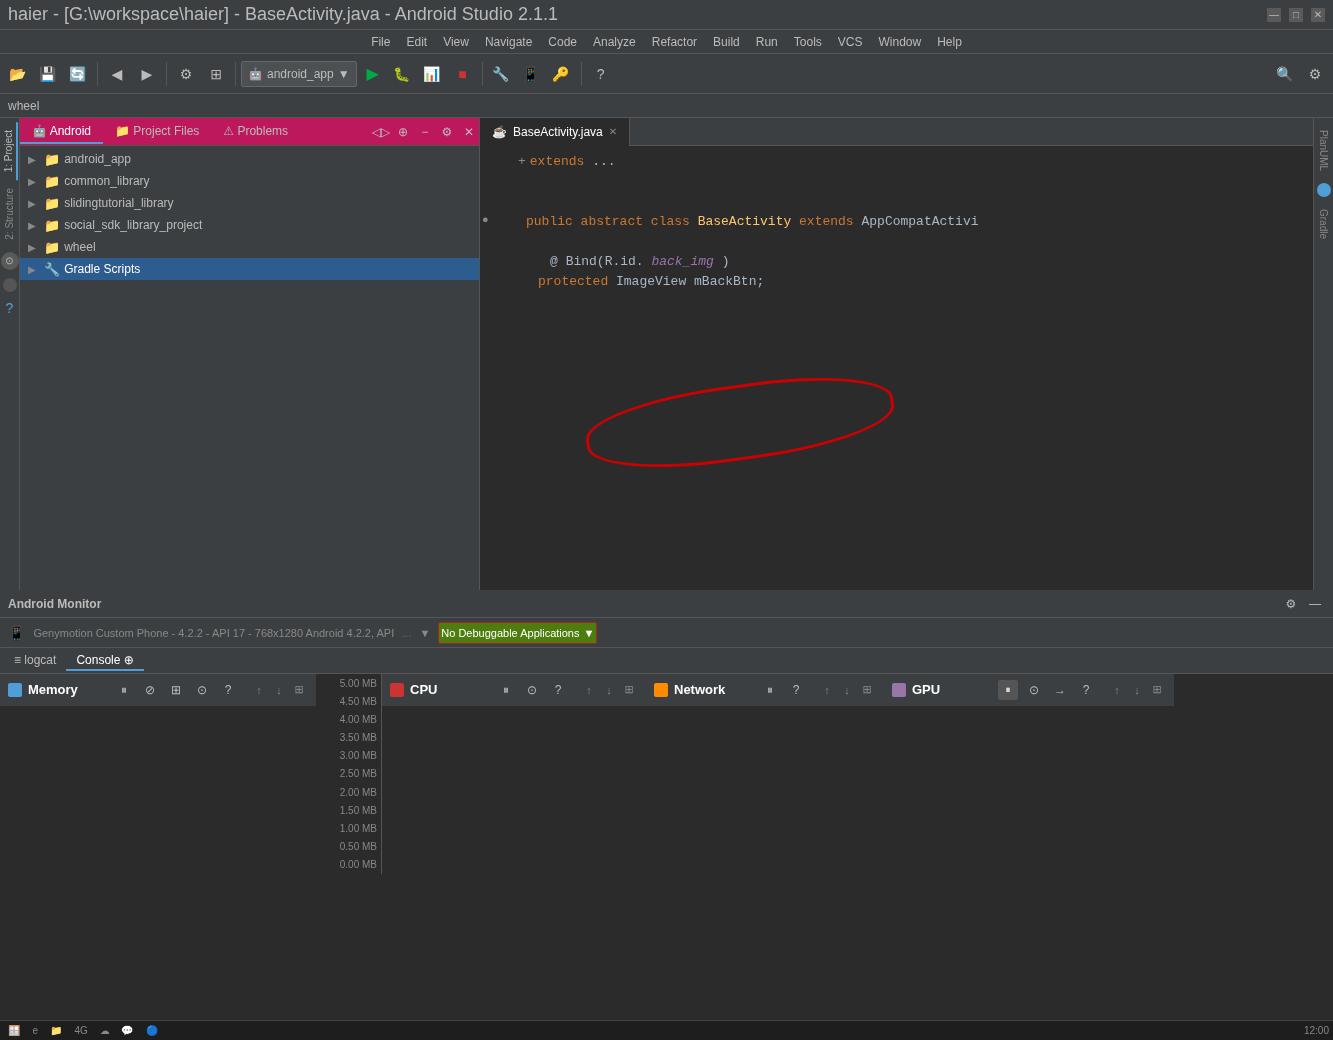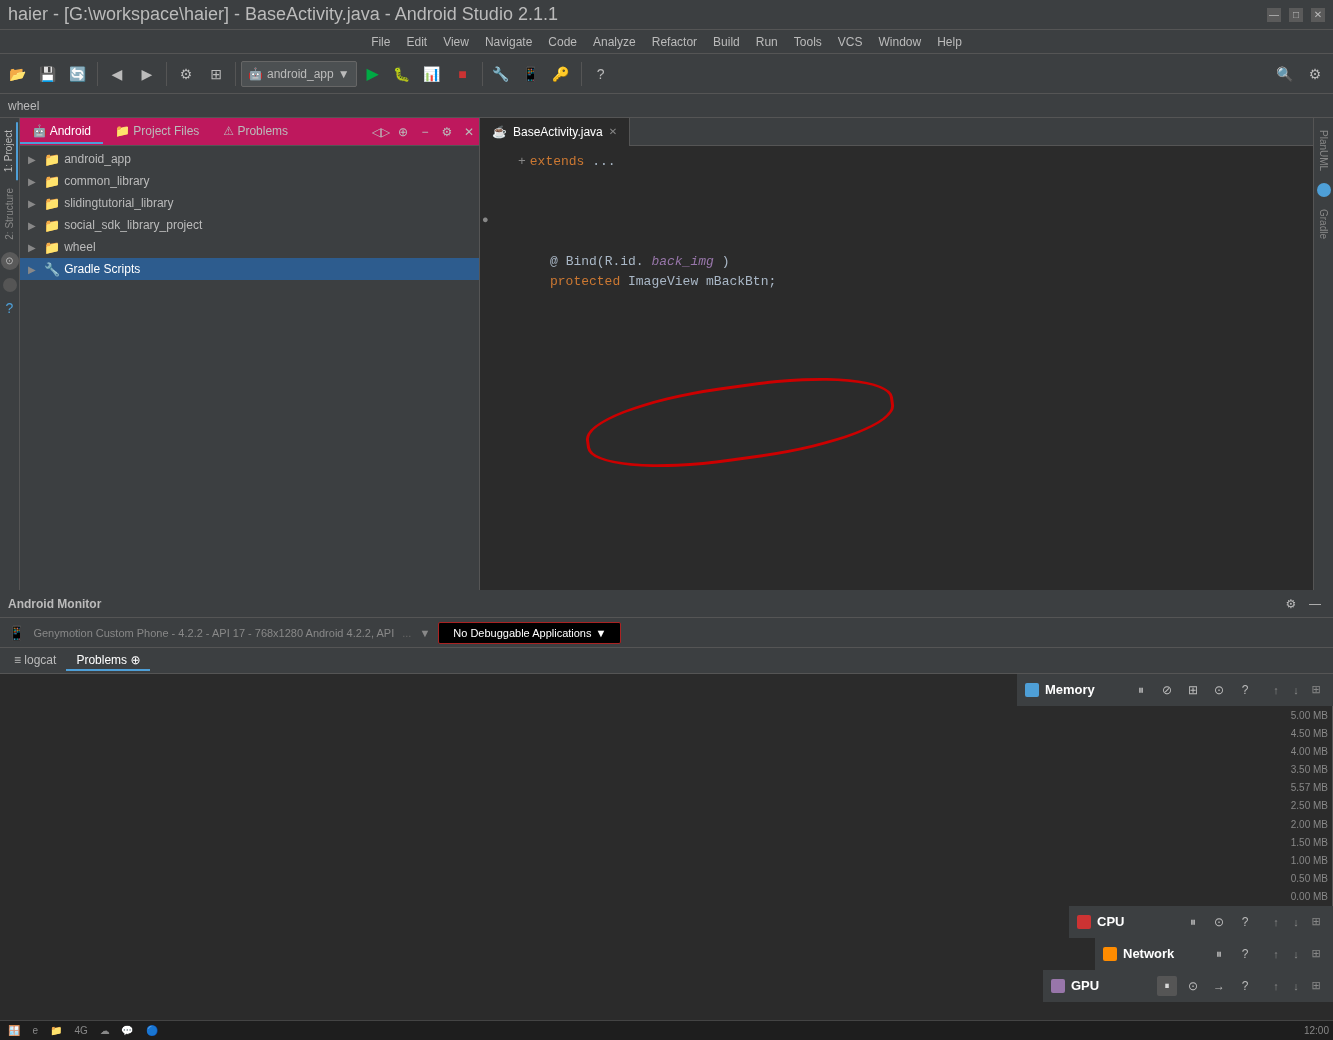--- a/index.html
+++ b/index.html
@@ -226,25 +226,25 @@
       display: flex;
       align-items: center;
       padding: 0 8px;
       gap: 8px;
       border-bottom: 1px solid #555;
     }
     .device-icon { font-size: 14px; color: #4e9fd7; }
     .device-text { font-size: 11px; color: #888; }
     .device-dropdown {
       height: 22px;
-      background: #000000;
+      background: #4d7c0f;
       border: 1px solid #aa2222;
       color: #ffffff;
       font-size: 11px;
-      padding: 0 14px;
+      padding: 0 2px;
       border-radius: 2px;
       cursor: pointer;
       display: flex; align-items: center; gap: 4px;
     }
 
     
     .monitor-tabs {
       height: 26px;
       background: #3c3f41;
       display: flex;
@@ -258,23 +258,22 @@
       color: #bbbbbb;
       cursor: pointer;
       border-bottom: 2px solid transparent;
     }
     .monitor-tab.active { color: #ffffff; border-bottom: 2px solid #4e9fd7; }
 
     
     .monitor-content {
       flex: 1;
       display: flex;
-      flex-direction: column;
+      flex-direction: row;
       background: #2b2b2b;
-      align-items: flex-end;
     }
 
     
     .monitor-section {
       display: flex;
       align-items: center;
       height: 32px;
       padding: 0 8px;
       gap: 6px;
       border-bottom: 1px solid #3c3f41;
@@ -567,35 +566,43 @@
         <span>
           <span class="kw-import">extends</span>
           <span style="color:#a9b7c6;"> ...</span>
         </span>
       </div>
       <div class="code-line" style="height:20px;"></div>
       <div class="code-line" style="height:20px;"></div>
       <div class="code-line" style="position:relative;">
         <span style="min-width:30px; color:#555; font-size:11px; text-align:right; padding-right:8px;"></span>
         <span style="position:absolute; left:2px; color:#888; font-size:11px;">●</span>
+        <span style="margin-left:8px;">
+          <span class="kw-public">public </span>
+          <span class="kw-abstract">abstract </span>
+          <span class="kw-class">class </span>
+          <span class="cls-name">BaseActivity </span>
+          <span class="kw-extends">extends </span>
+          <span style="color:#a9b7c6;">AppCompatActivi</span>
+        </span>
       </div>
       <div class="code-line" style="height:20px;"></div>
       <div class="code-line">
         <span style="min-width:30px; color:#555; font-size:11px; text-align:right; padding-right:8px;"></span>
         <span>
           <span style="color:#a9b7c6; margin-left:32px;">@</span>
           <span style="color:#a9b7c6;">Bind(R.id.</span>
           <span style="color:#9876aa; font-style:italic;">back_img</span>
           <span style="color:#a9b7c6;">)</span>
         </span>
       </div>
       <div class="code-line">
         <span style="min-width:30px; color:#555; font-size:11px; text-align:right; padding-right:8px;"></span>
         <span>
-          <span style="color:#cc7832; margin-left:32px;">protected </span>
+          <span style="color:#cc7832; margin-left:20px;">protected </span>
           <span style="color:#a9b7c6;">ImageView </span>
           <span style="color:#a9b7c6;">mBackBtn;</span>
         </span>
       </div>
     </div>
   </div>
 
   <div style="width:20px; background:#3c3f41; border-left:1px solid #555; display:flex; flex-direction:column; align-items:center; padding-top:4px;">
     <div style="writing-mode:vertical-rl; font-size:10px; color:#888; padding:8px 2px; cursor:pointer;">PlanUML</div>
     <div style="width:14px; height:14px; background:#4e9fd7; border-radius:50%; margin:4px;"></div>
@@ -625,21 +632,21 @@
         <span>▼</span>
       </div>
     </div>
   </div>
 
   <div class="monitor-tabs">
     <div class="monitor-tab">
       <span>≡</span>
       logcat
     </div>
-    <div class="monitor-tab active">Problems ⊕</div>
+    <div class="monitor-tab active">Console ⊕</div>
   </div>
 
   <div class="monitor-content">
 
     <div class="monitor-section">
       <div class="section-icon-memory"></div>
       <span class="section-label">Memory</span>
       <button class="section-btn">⏸</button>
       <button class="section-btn">⊘</button>
       <button class="section-btn">⊞</button>
@@ -652,21 +659,21 @@
         <button class="section-arrow">⊞</button>
       </div>
     </div>
 
     <div class="chart-area" style="height:200px; flex:none;">
       <div class="chart-yaxis">
         <span>5.00 MB</span>
         <span>4.50 MB</span>
         <span>4.00 MB</span>
         <span>3.50 MB</span>
-        <span>5.57 MB</span>
+        <span>3.00 MB</span>
         <span>2.50 MB</span>
         <span>2.00 MB</span>
         <span>1.50 MB</span>
         <span>1.00 MB</span>
         <span>0.50 MB</span>
         <span>0.00 MB</span>
       </div>
       <div class="chart-main">
 
         <div class="chart-grid-line" style="top:0%"></div>

